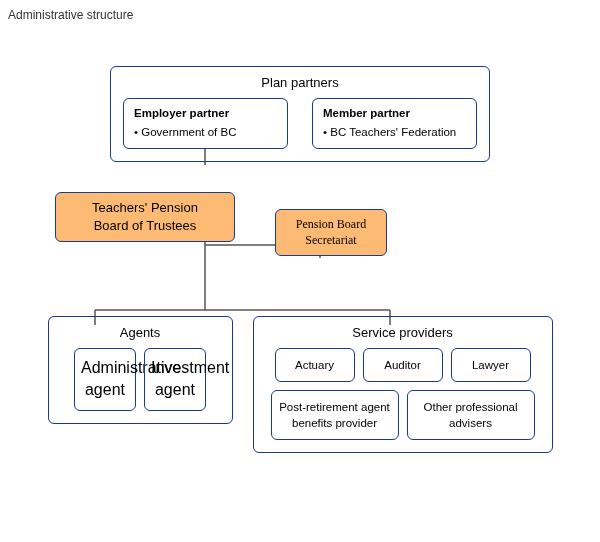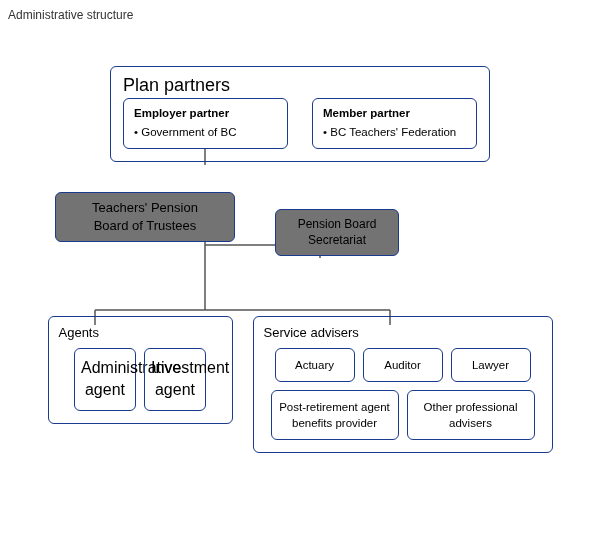--- a/index.html
+++ b/index.html
@@ -29,21 +29,21 @@
       bottom: 0;
       display: flex;
       flex-direction: column;
       align-items: center;
     }
 
     
     .box {
       border: 1.5px solid #1a3a8c;
       border-radius: 6px;
-      background: #737373;
+      background: #fdba74;
       display: flex;
       align-items: center;
       justify-content: center;
       text-align: center;
       padding: 6px 10px;
       line-height: 1.4;
     }
 
     
     .plan-partners-section {
@@ -56,23 +56,23 @@
 
     .plan-partners-outer {
       border: 1.5px solid #1a3a8c;
       border-radius: 6px;
       width: 380px;
       padding: 8px 12px 12px 12px;
       position: relative;
     }
 
     .plan-partners-label {
-      text-align: left;
-      margin-bottom: 2px;
-      font-size: 18px;
+      text-align: center;
+      margin-bottom: 8px;
+      font-size: 13px;
     }
 
     .plan-partners-inner {
       display: flex;
       gap: 24px;
       justify-content: center;
     }
 
     .partner-box {
       border: 1.5px solid #1a3a8c;
@@ -110,22 +110,23 @@
     }
 
     .secretariat-col {
       display: flex;
       flex-direction: column;
       align-items: center;
       margin-left: 20px;
     }
 
     .secretariat-box {
-      width: 124px;
+      width: 112px;
       font-size: 12px;
+      font-family: Liberation Serif, serif;
     }
 
     
     .bottom-section {
       display: flex;
       align-items: flex-start;
       justify-content: center;
       width: 100%;
       gap: 20px;
       margin-top: 0;
@@ -133,21 +134,21 @@
 
     
     .agents-outer {
       border: 1.5px solid #1a3a8c;
       border-radius: 6px;
       width: 185px;
       padding: 8px 10px 12px 10px;
     }
 
     .section-label {
-      text-align: left;
+      text-align: center;
       margin-bottom: 8px;
       font-size: 13px;
     }
 
     .agents-inner {
       display: flex;
       gap: 8px;
       justify-content: center;
     }
 
@@ -282,21 +283,21 @@
 
     <div class="agents-outer">
       <div class="section-label">Agents</div>
       <div class="agents-inner">
         <div class="agent-box">Administrative agent</div>
         <div class="agent-box">Investment agent</div>
       </div>
     </div>
 
     <div class="services-outer">
-      <div class="section-label">Service advisers</div>
+      <div class="section-label">Service providers</div>
       <div class="services-row1">
         <div class="service-box service-box-sm">Actuary</div>
         <div class="service-box service-box-sm">Auditor</div>
         <div class="service-box service-box-sm">Lawyer</div>
       </div>
       <div class="services-row2">
         <div class="service-box service-box-lg">Post-retirement agent benefits provider</div>
         <div class="service-box service-box-lg">Other professional advisers</div>
       </div>
     </div>

